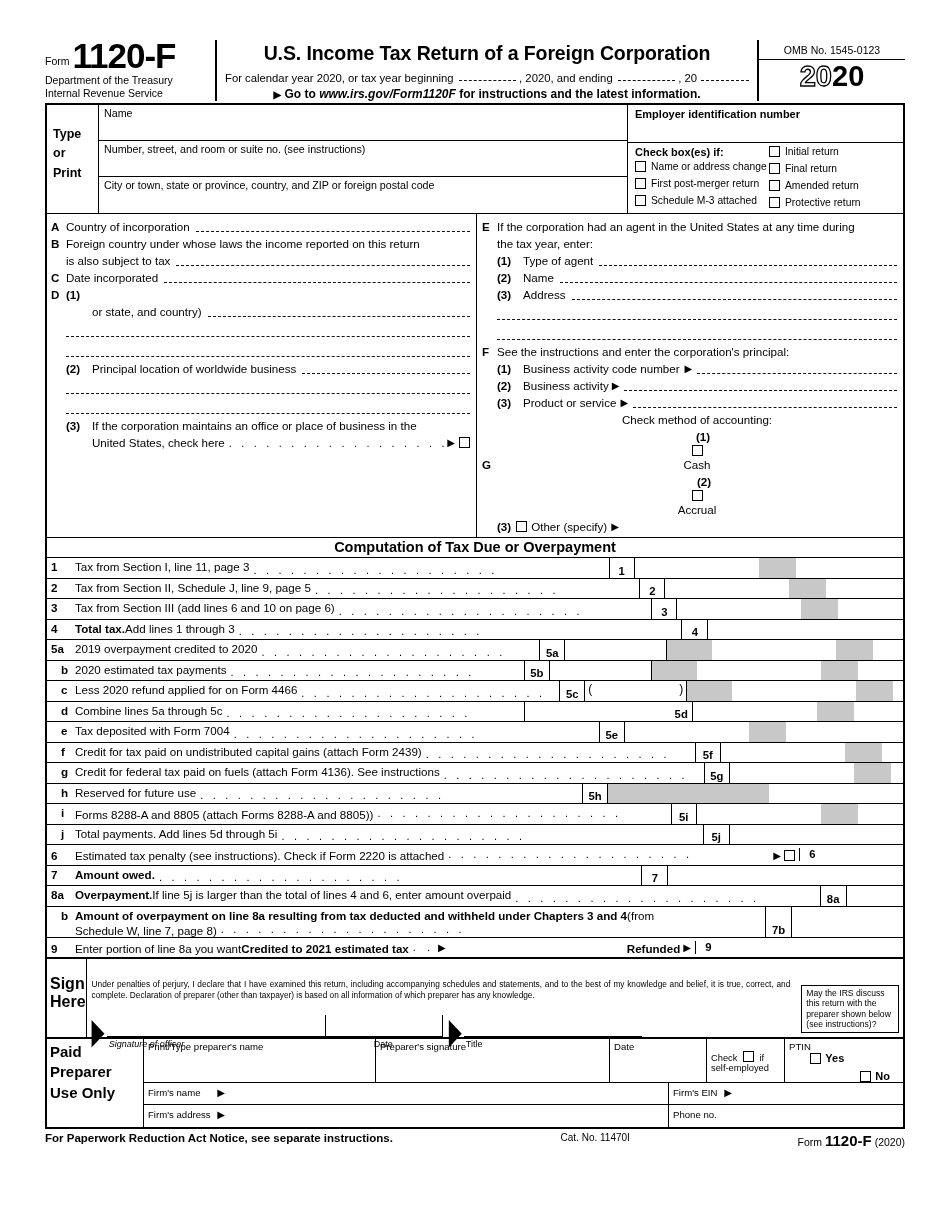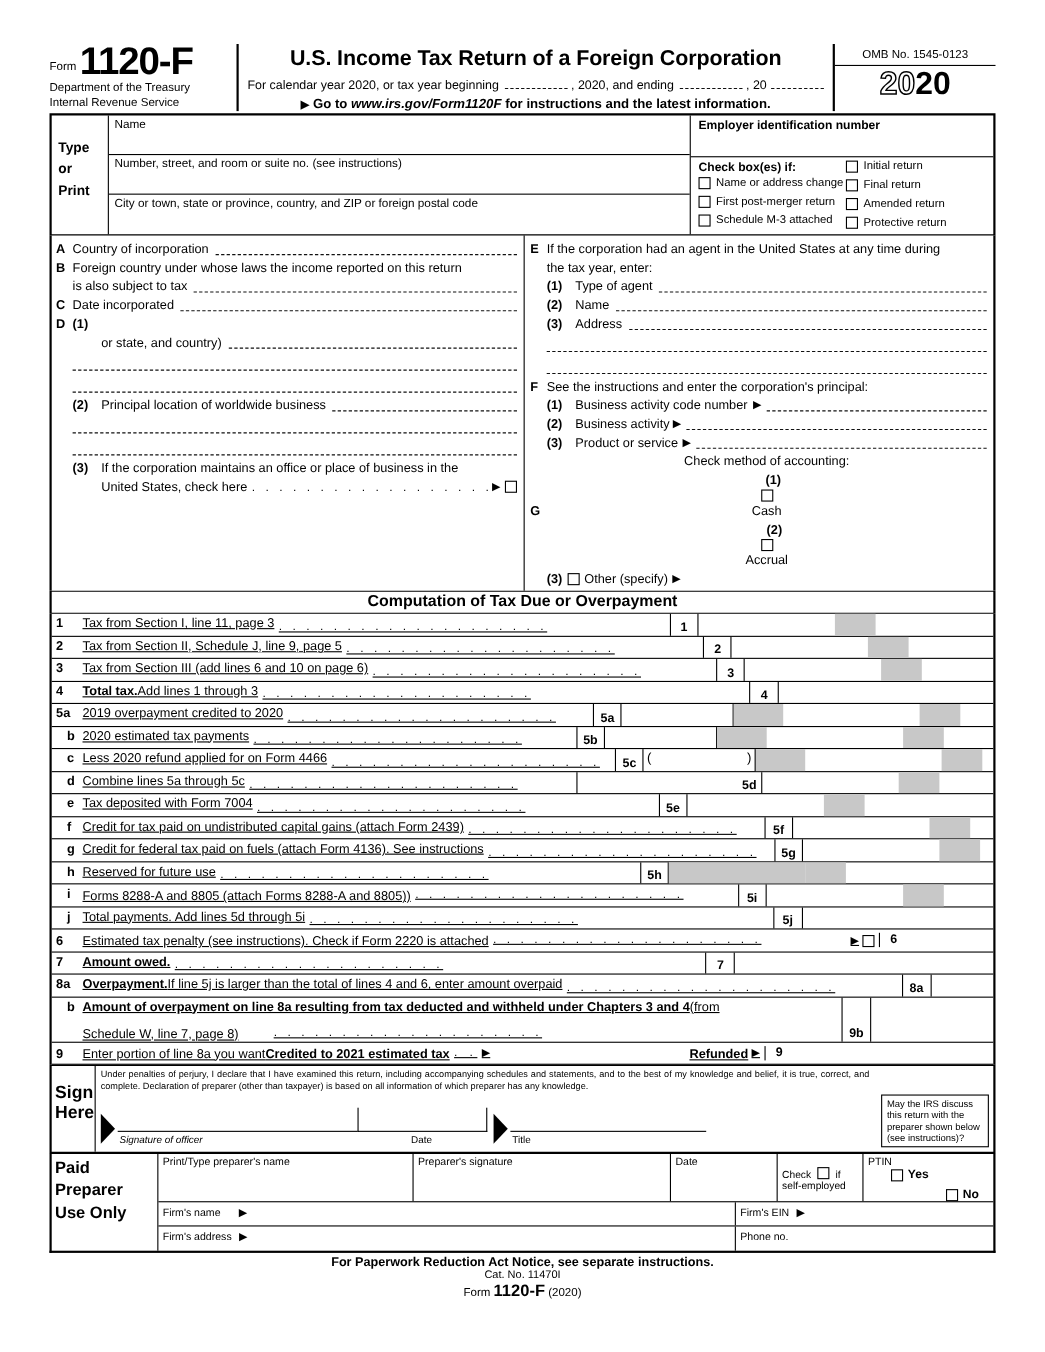--- a/index.html
+++ b/index.html
@@ -127,41 +127,41 @@
   
   .comptitle {
     border: 2px solid #000; border-top: 1.5px solid #000; border-bottom: 1.5px solid #000;
     text-align: center; font-weight: bold; font-size: 14.5px; padding: 1px 0 2px;
   }
 
   
   .grid { border-left: 2px solid #000; border-right: 2px solid #000; }
   .lrow { display: flex; align-items: stretch; min-height: 20.5px; position: relative; }
   .lnum { width: 28px; flex: 0 0 auto; font-size: 11.6px; font-weight: bold; padding-left: 4px; padding-top: 2px; }
-  .ltext { flex: 1 1 auto; font-size: 11.6px; padding-top: 2px; display: flex; text-decoration: underline; }
+  .ltext { flex: 1 1 auto; font-size: 11.6px; padding-top: 2px; display: flex; }
   .lt { white-space: nowrap; }
 
   .boxlbl {
     width: 26px; flex: 0 0 auto; font-size: 11.3px; font-weight: bold;
     text-align: center; border-left: 1.5px solid #000; border-right: 1.5px solid #000;
     display: flex; align-items: flex-end; justify-content: center; padding-bottom: 1px;
   }
   .boxamt { flex: 0 0 auto; }
   .gray { background: #c8c8c8; }
   .amt-inner { width: 102px; border-right: 1.5px solid #000; }
   .spacer-gray { width: 45px; }
   .amt-mid { width: 124px; }
   .spacer-gray2 { width: 37px; }
   .amt-right { flex: 1 1 auto; }
 
   
   .signblock { display: flex; border: 2px solid #000; border-top: 1.5px solid #000; }
   .signlbl { width: 52px; border-right: 1.5px solid #000; font-size: 16px; font-weight: bold;
              padding: 16px 0 0 3px; line-height: 1.15; }
-  .signbody { flex: 1 1 auto; display: flex; }
+  .signbody { flex: 1 1 auto; display: flex; align-items: flex-end; }
   .signmain { flex: 1 1 auto; padding: 2px 5px 0 5px; }
   .perjury { font-size: 8.3px; line-height: 1.32; text-align: justify; }
   .siglines { display: flex; margin-top: 14px; align-items: flex-end; }
   .sigarrow { font-size: 17px; line-height: 11px; margin-right: 2px; }
   .sigfield { border-bottom: 1.5px solid #000; height: 22px; position: relative; }
   .sigcap { font-size: 9px; position: absolute; bottom: -13px; left: 2px; white-space: nowrap; }
   .irsbox { width: 152px; border: 1.5px solid #000; margin: 26px 4px 4px 6px; padding: 2px 4px;
             font-size: 8.6px; line-height: 1.22; height: 48px; }
   .yesno { display: flex; gap: 16px; align-items: center; margin-top: 4px; justify-content: center; }
   .yesno span { font-size: 11px; font-weight: bold; }
@@ -169,21 +169,21 @@
   
   .prep { display: flex; border: 2px solid #000; border-top: none; }
   .preplbl { width: 97px; border-right: 1.5px solid #000; font-size: 15px; font-weight: bold;
              padding: 3px 0 0 3px; line-height: 1.35; }
   .prepbody { flex: 1 1 auto; }
   .preprow1 { display: flex; height: 44px; border-bottom: 1.2px solid #000; }
   .pcell { border-right: 1.2px solid #000; font-size: 9.6px; padding: 2px 0 0 4px; }
   .preprow2 { display: flex; height: 22px; border-bottom: 1.2px solid #000; justify-content: center; }
   .preprow3 { display: flex; height: 22px; }
 
-  .footer { display: flex; margin-top: 3px; font-size: 11.5px; align-items: center; flex-direction: column; }
+  .footer { display: flex; margin-top: 3px; font-size: 11.5px; align-items: flex-start; }
   .f-left { font-weight: bold; flex: 0 0 auto; }
   .f-mid { flex: 1 1 auto; text-align: center; font-size: 10px; }
   .f-right { flex: 0 0 auto; font-size: 10.5px; }
   .f-right b { font-size: 15px; }
 </style>
 </head>
 <body>
 
 <div id="page">
 <div class="form">
@@ -652,26 +652,26 @@
       <span class="boxamt amt-right" style="border-left:1.5px solid #000;"></span>
     </div>
 
     <div class="lrow" style="border-bottom:1.2px solid #000;">
       <span class="lnum" style="padding-left:14px;">b</span>
       <span class="ltext" style="display:block;">
         <div style="display:flex;">
               <span class="lt b">Amount of overpayment on line 8a resulting from tax deducted and withheld under Chapters 3  and 4 </span>
               <span class="lt">(from</span>
             </div>
-        <div style="display:flex;margin-top:12px;gap:28px;">
+        <div style="display:flex;margin-top:2px;">
               <span class="lt">Schedule W, line 7, page 8)</span>
               <span class="dotfill">. . . . . . . . . . . . . . . . . . . .</span>
             </div>
       </span>
-      <span class="boxlbl" style="border-right:none;">9b</span>
+      <span class="boxlbl" style="border-right:none;">7b</span>
       <span class="boxamt amt-right" style="border-left:1.5px solid #000;"></span>
     </div>
 
     <div class="lrow" style="border-bottom:1.5px solid #000;align-items:center;">
       <span class="lnum">9</span>
       <span class="ltext" style="align-items:center;">
         <span class="lt">Enter portion of line 8a you want </span>
         <span class="lt b">Credited to 2021 estimated tax</span>
         <span class="dotfill" style="flex:0 0 auto;letter-spacing:4px;">. .</span>
         <span class="tri">▶</span>

